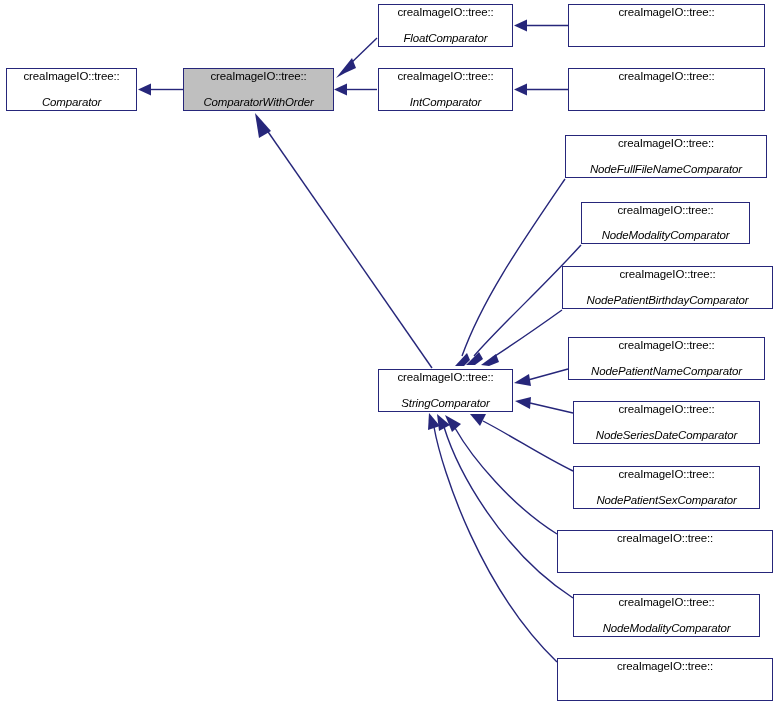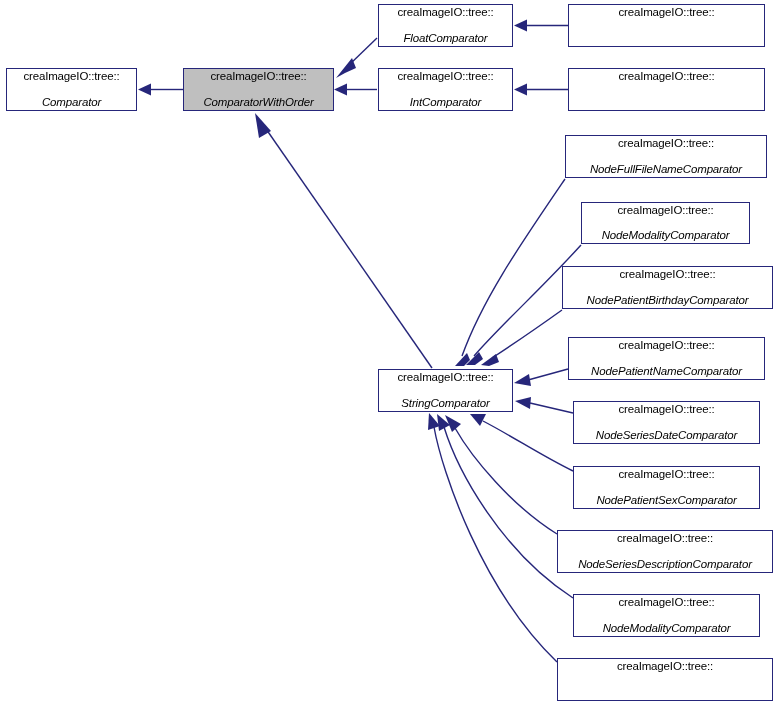--- a/index.html
+++ b/index.html
@@ -196,21 +196,20 @@
     <span class="cls">NodeSeriesDateComparator</span>
   </div>
 
   <div class="node" style="left:573px; top:466px; width:187px; height:43px;">
     <span class="ns">creaImageIO::tree::</span>
     <span class="cls">NodePatientSexComparator</span>
   </div>
 
   <div class="node" style="left:557px; top:530px; width:216px; height:43px;">
     <span class="ns">creaImageIO::tree::</span>
-    <span class="cls">NodeSeriesDescriptionComparator</span>
   </div>
 
   <div class="node" style="left:573px; top:594px; width:187px; height:43px;">
     <span class="ns">creaImageIO::tree::</span>
     <span class="cls">NodeModalityComparator</span>
   </div>
 
   <div class="node" style="left:557px; top:658px; width:216px; height:43px;">
     <span class="ns">creaImageIO::tree::</span>
   </div>

